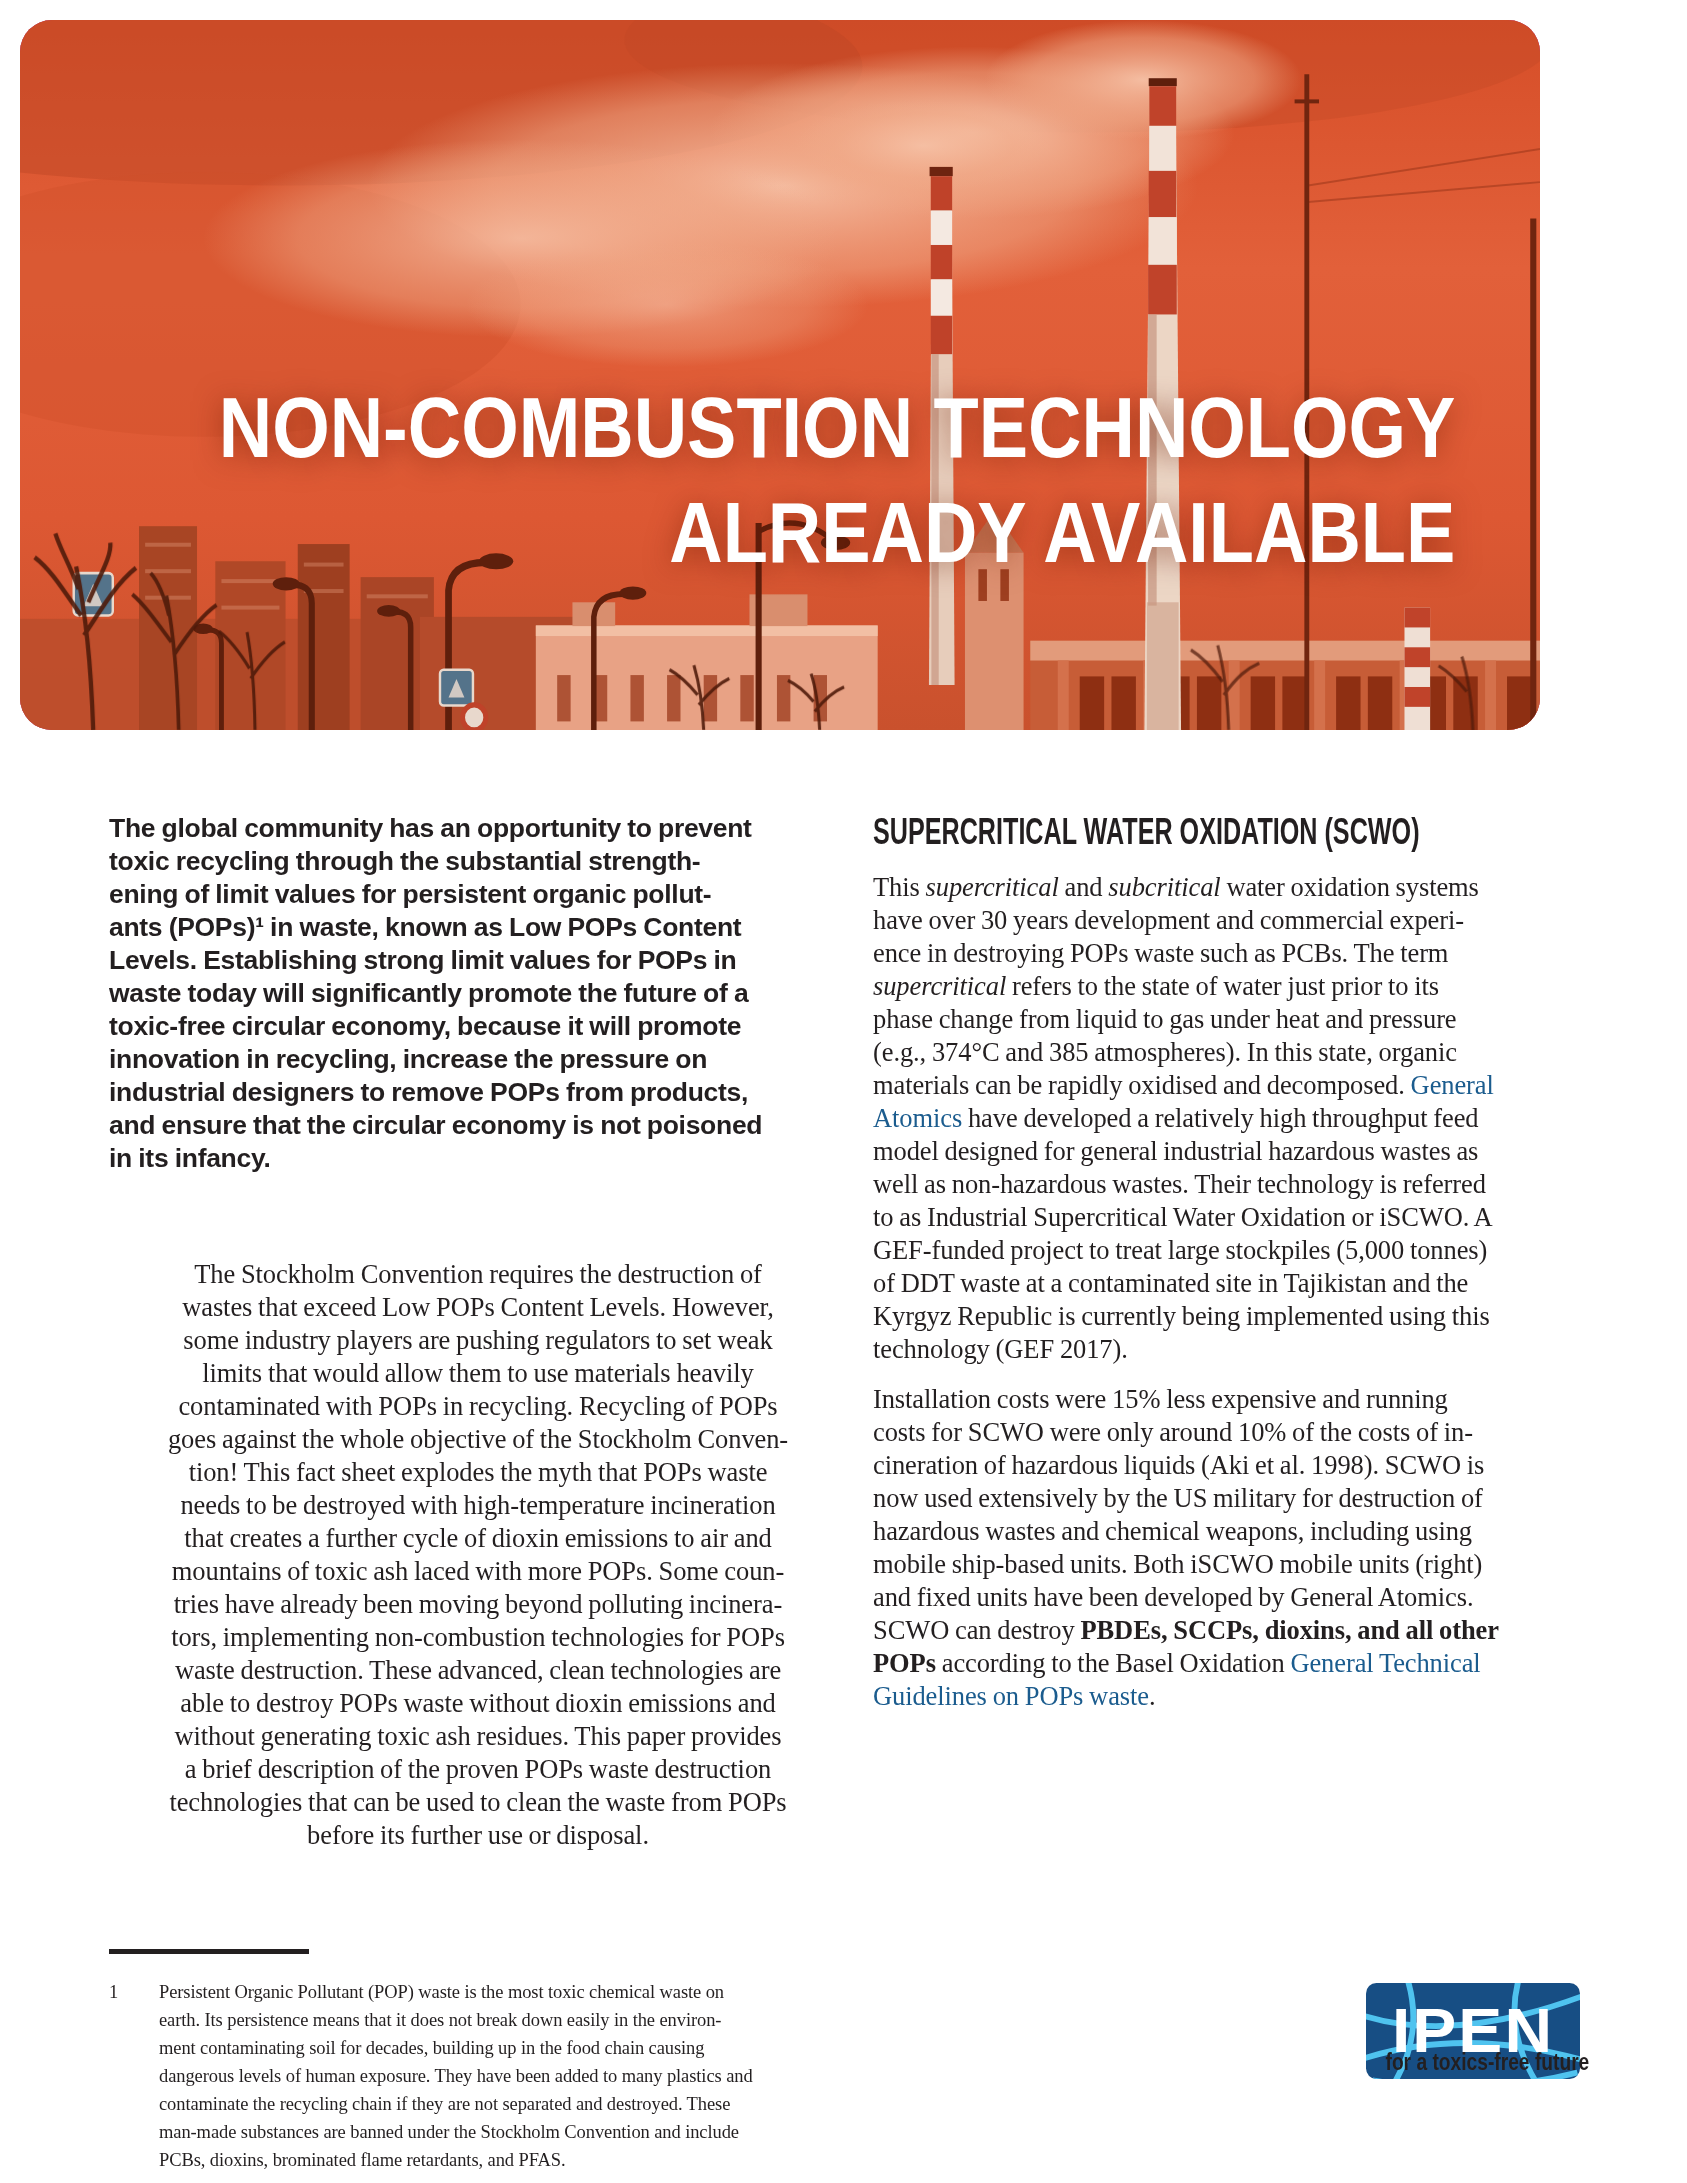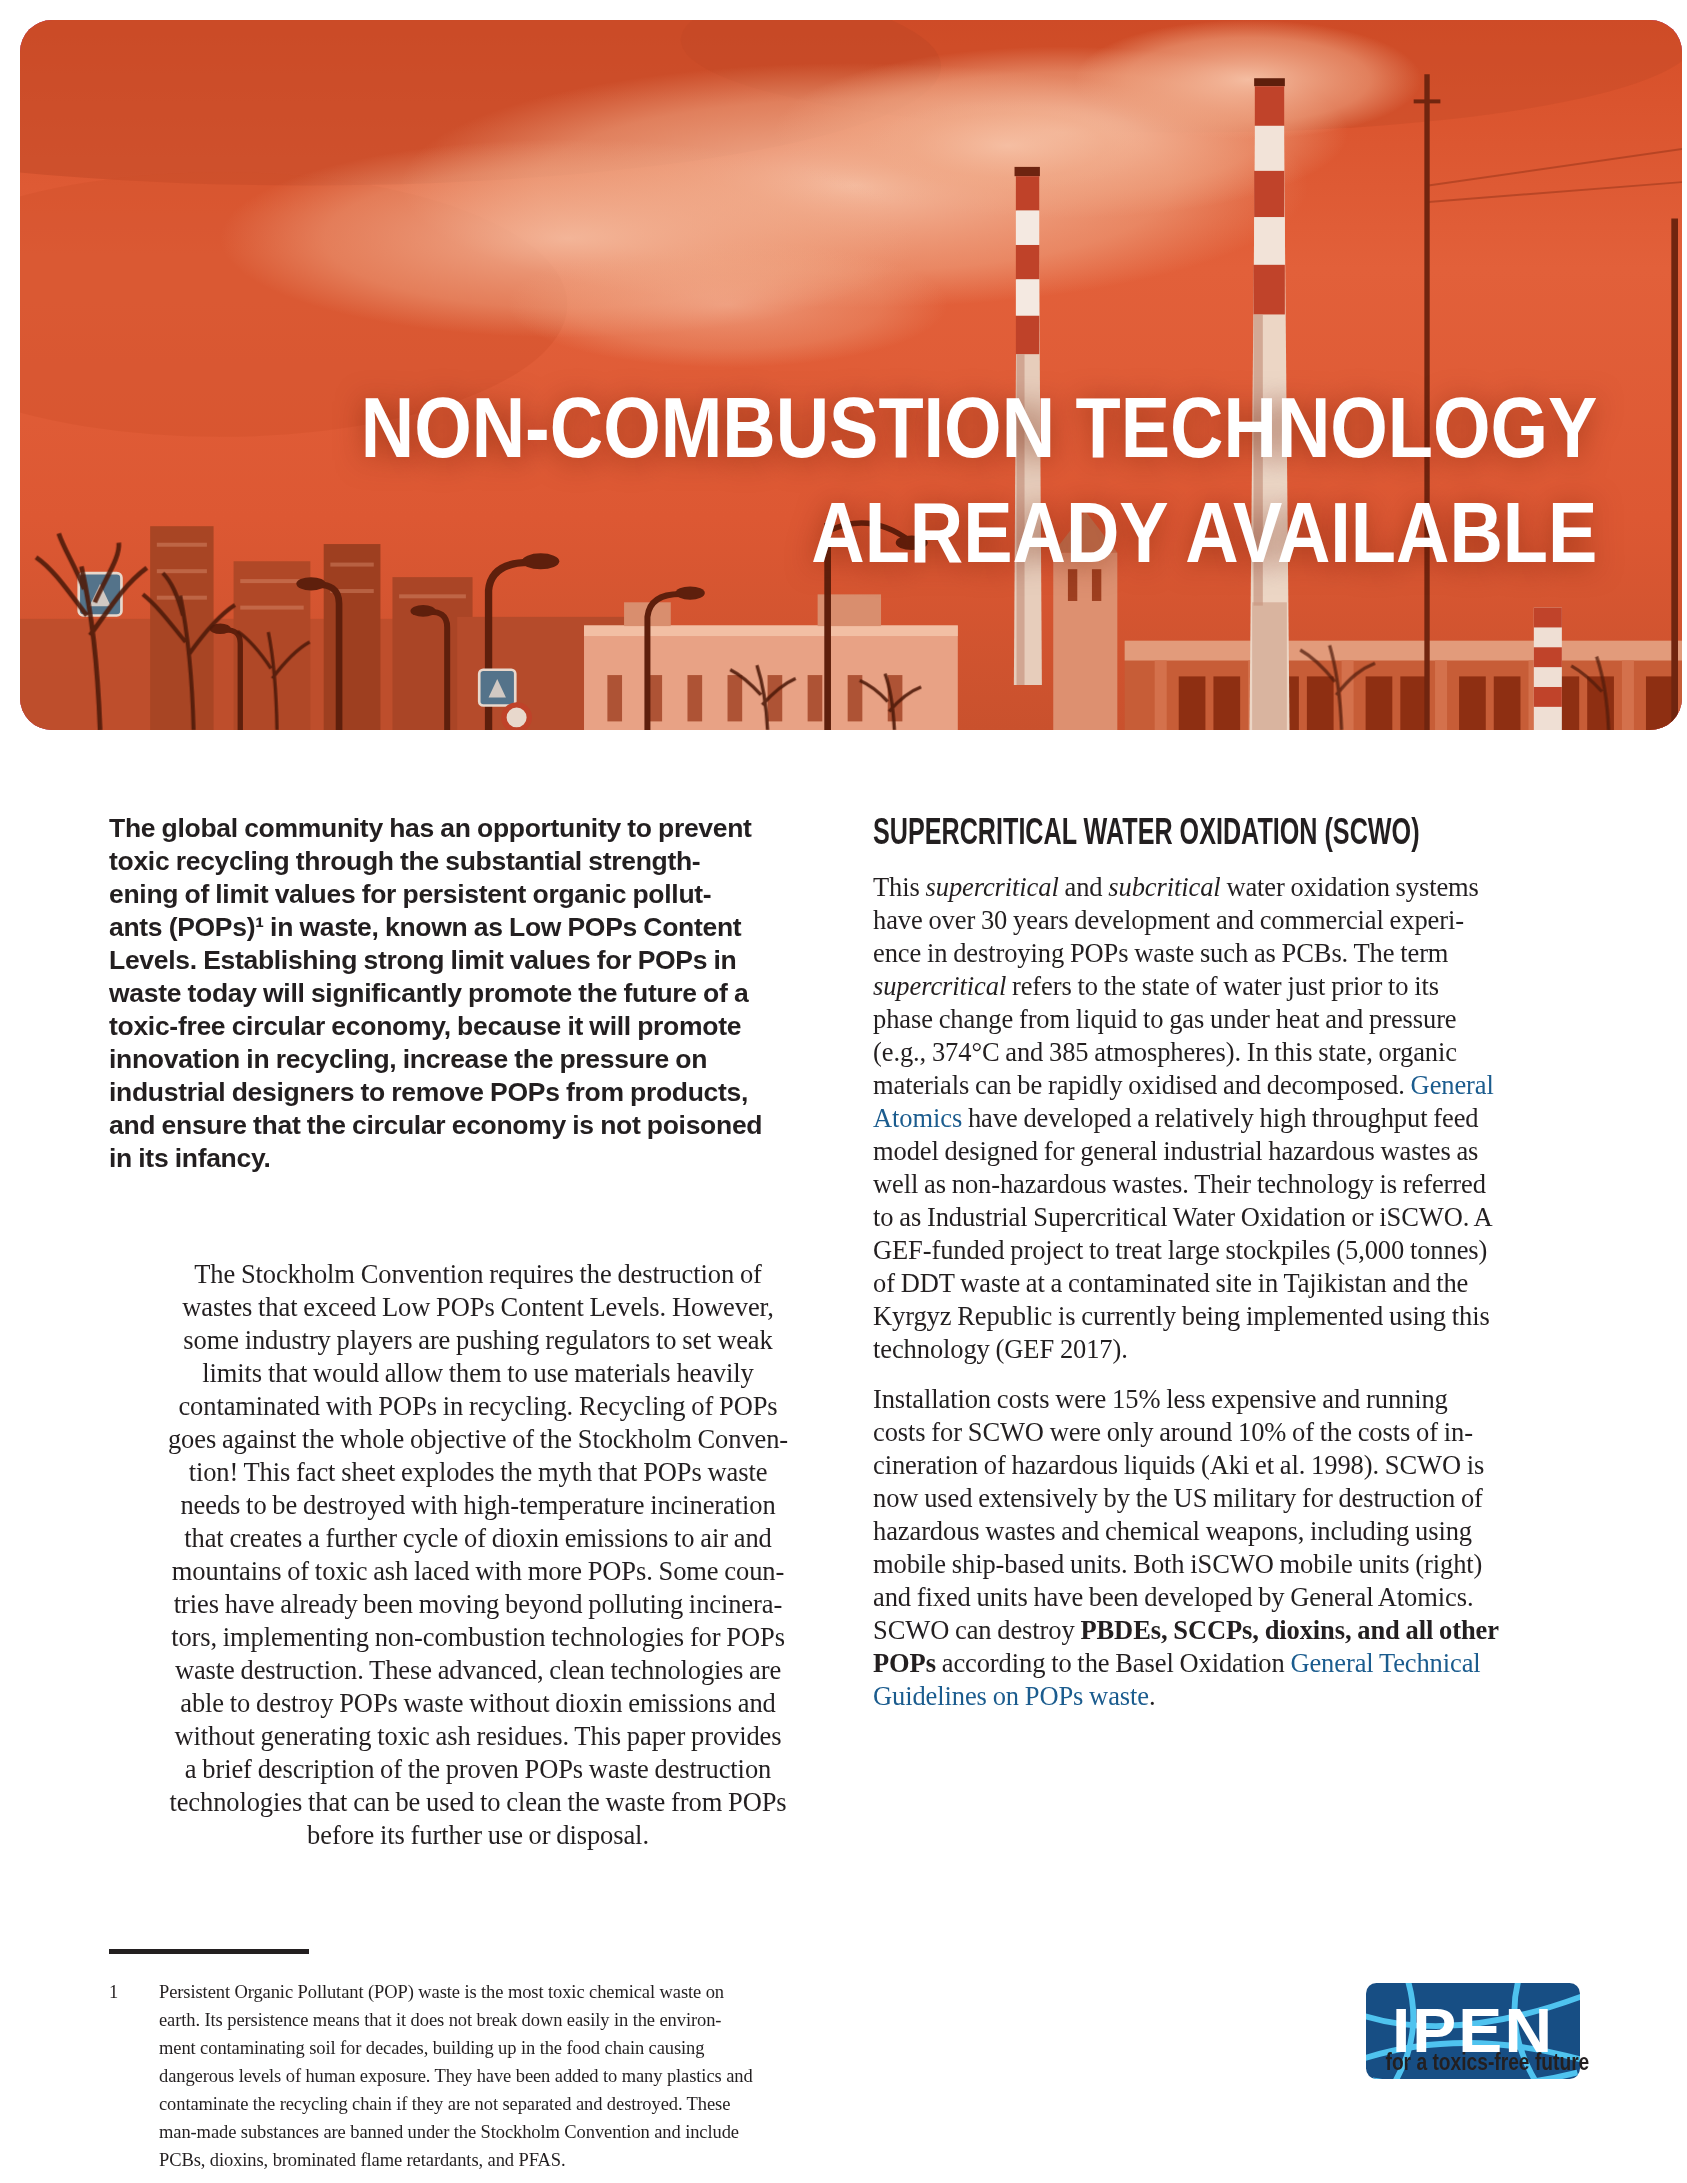--- a/index.html
+++ b/index.html
@@ -5,21 +5,21 @@
   :root{
     --ink:#231f20;
     --link:#1b5c8e;
     --navy:#174e84;
     --lblue:#4fc3ef;
   }
   html,body{margin:0;padding:0;background:#fff;}
   #page{position:relative;width:1687px;height:2183px;background:#fff;overflow:hidden;
         font-family:"Liberation Serif", serif;color:var(--ink);}
   
-  #header{position:absolute;left:20px;top:20px;width:1662px;height:710px;
+  #header{position:absolute;left:20px;top:20px;width:1520px;height:710px;
           border-radius:32px;overflow:hidden;background:#a21caf;}
   #header svg.scene{position:absolute;left:0;top:0;width:100%;height:100%;display:block;}
   #title-block{position:absolute;right:85px;top:355px;text-align:right;}
   .title-line{display:block;font-family:"Liberation Sans",sans-serif;font-weight:bold;
               font-size:85px;line-height:105px;color:#fff;white-space:nowrap;
               transform:scaleX(0.87);transform-origin:100% 50%;
               text-shadow:0 2.6px 30px rgba(110,28,0,.55);}
   .title-sub{display:block;margin-top:25px;font-family:"Liberation Sans",sans-serif;
              font-weight:bold;font-size:44px;line-height:46px;color:#fff;
              letter-spacing:7.3px;white-space:nowrap;

